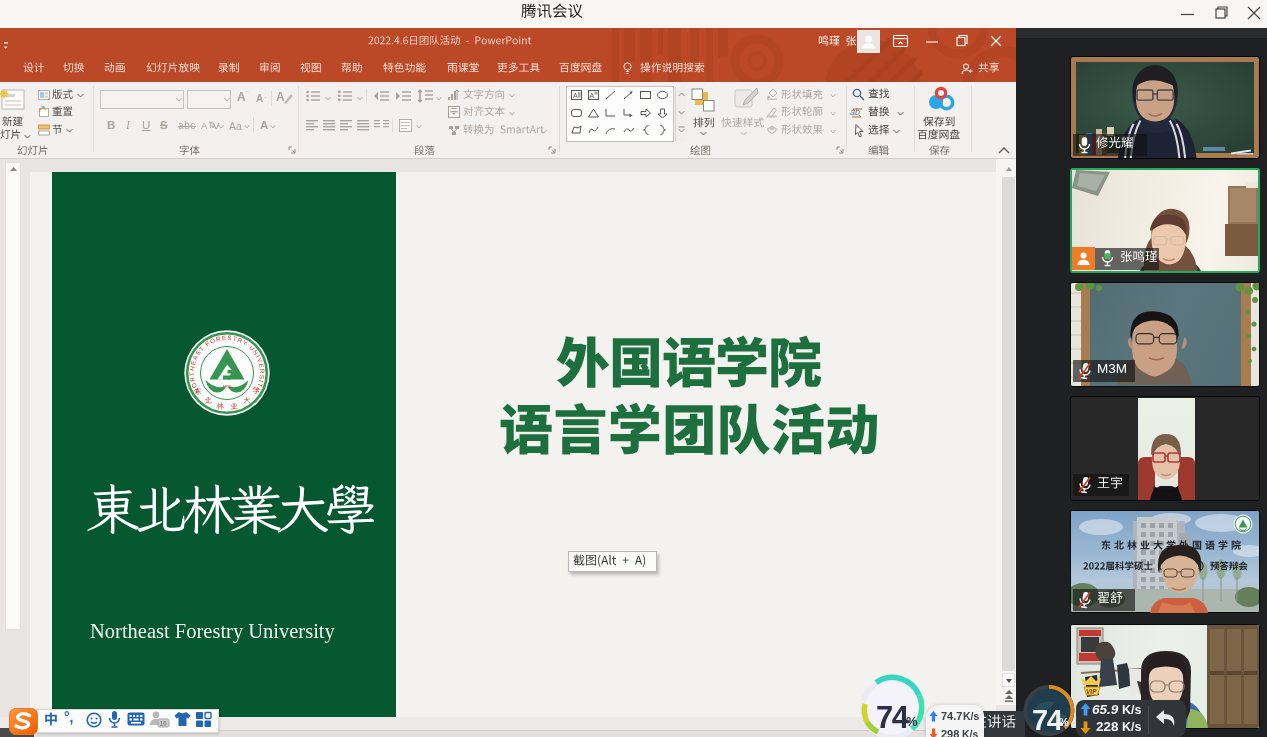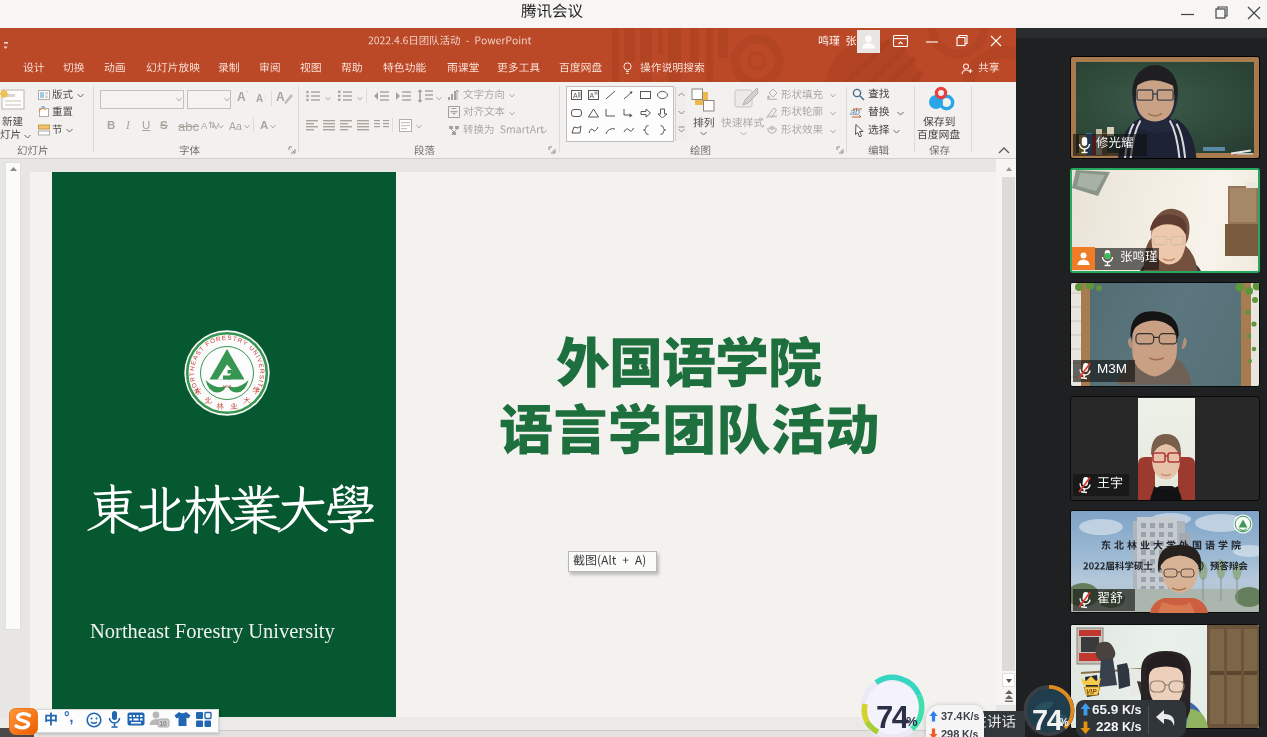--- a/index.html
+++ b/index.html
@@ -346,21 +346,21 @@
 <div style="position:absolute;left:264px;top:95px;font-family:'Liberation Sans',sans-serif;font-size:8px;color:#aba49d;font-weight:normal;line-height:9px;white-space:nowrap;">ˋ</div>
 <div style="position:absolute;left:271px;top:91px;width:1px;height:15px;background:#dddad7;"></div>
 <div style="position:absolute;left:276px;top:90px;font-family:'Liberation Sans',sans-serif;font-size:12px;color:#aba49d;font-weight:bold;line-height:14px;white-space:nowrap;">A</div>
 <svg style="position:absolute;left:284px;top:93px" width="9" height="11" viewBox="0 0 9 11">
     <path d="M0 10 L7 1 l2 2 -7 8 z" fill="#c0bbb5"></path>
   </svg>
 <div style="position:absolute;left:107px;top:119px;font-family:'Liberation Sans',sans-serif;font-size:11.5px;color:#aba49d;font-weight:bold;line-height:13px;white-space:nowrap;">B</div>
 <div style="position:absolute;left:126px;top:119px;font-family:'Liberation Serif',serif;font-size:11.5px;color:#aba49d;font-weight:normal;line-height:13px;white-space:nowrap;"><i>I</i></div>
 <div style="position:absolute;left:142px;top:119px;font-family:'Liberation Sans',sans-serif;font-size:11.5px;color:#aba49d;font-weight:normal;line-height:13px;white-space:nowrap;"><u>U</u></div>
 <div style="position:absolute;left:160px;top:119px;font-family:'Liberation Sans',sans-serif;font-size:11.5px;color:#aba49d;font-weight:bold;line-height:13px;white-space:nowrap;"><s>S</s></div>
-<div style="position:absolute;left:178px;top:122px;font-family:Liberation Sans, sans-serif;font-size:13px;color:#aba49d;font-weight:normal;line-height:10px;white-space:nowrap;"><s>abc</s></div>
+<div style="position:absolute;left:178px;top:122px;font-family:Liberation Mono, monospace;font-size:10px;color:#aba49d;font-weight:normal;line-height:10px;white-space:nowrap;"><s>abc</s></div>
 <div style="position:absolute;left:201px;top:120px;font-family:'Liberation Sans',sans-serif;font-size:9.5px;color:#aba49d;font-weight:normal;line-height:11px;white-space:nowrap;">A</div>
 <div style="position:absolute;left:208px;top:120px;font-family:'Liberation Sans',sans-serif;font-size:9px;color:#aba49d;font-weight:normal;line-height:10px;white-space:nowrap;">⇅</div>
 <div style="position:absolute;left:213px;top:120px;font-family:'Liberation Sans',sans-serif;font-size:9.5px;color:#aba49d;font-weight:normal;line-height:11px;white-space:nowrap;">V</div>
 <svg style="position:absolute;left:218px;top:124px" width="6" height="5" viewBox="0 0 6 5">
     <path d="M0.5 1 l2.5 3 2.5-3" stroke="#b3aea8" fill="none"></path>
   </svg>
 <div style="position:absolute;left:229px;top:120px;font-family:'Liberation Sans',sans-serif;font-size:10.5px;color:#aba49d;font-weight:normal;line-height:12px;white-space:nowrap;">Aa</div>
 <svg style="position:absolute;left:244px;top:124px" width="6" height="5" viewBox="0 0 6 5">
     <path d="M0.5 1 l2.5 3 2.5-3" stroke="#b3aea8" fill="none"></path>
   </svg>
@@ -1301,21 +1301,21 @@
       <path d="M9 48 A29 29 0 0 1 7 30" stroke="#d4d22c"></path>
       <path d="M20 58 A29 29 0 0 1 9 48" stroke="#a5cf35"></path>
     </g>
   </svg>
 <div style="position:absolute;left:876px;top:700px;font-family:'Liberation Sans',sans-serif;font-size:31px;color:#2b3047;font-weight:bold;line-height:36px;white-space:nowrap;letter-spacing:-1.5px;">74</div>
 <div style="position:absolute;left:906px;top:714px;font-family:'Liberation Sans',sans-serif;font-size:13px;color:#2b3047;font-weight:bold;line-height:15px;white-space:nowrap;">%</div>
 <div style="position:absolute;left:926px;top:705px;width:58px;height:32px;background:#f5f5f5;border-radius:14px 10px 0 0;box-shadow:0 0 4px rgba(0,0,0,0.2);"></div>
 <svg style="position:absolute;left:929px;top:711px" width="9" height="11" viewBox="0 0 10 12">
     <path d="M5 0 L9.5 5.5 H6.8 V11.5 H3.2 V5.5 H0.5 z" fill="#2f7ef0"></path>
   </svg>
-<div style="position:absolute;left:941px;top:710px;font-family:'Liberation Sans',sans-serif;font-size:11px;color:#3c4048;font-weight:bold;line-height:13px;white-space:nowrap;">37.4</div>
+<div style="position:absolute;left:941px;top:710px;font-family:'Liberation Sans',sans-serif;font-size:11px;color:#3c4048;font-weight:bold;line-height:13px;white-space:nowrap;">74.7</div>
 <div style="position:absolute;left:963px;top:710px;font-family:'Liberation Sans',sans-serif;font-size:10.5px;color:#3c4048;font-weight:bold;line-height:12px;white-space:nowrap;">K/s</div>
 <svg style="position:absolute;left:929px;top:728px" width="9" height="11" viewBox="0 0 10 12">
     <path d="M5 12 L9.5 6.5 H6.8 V0.5 H3.2 V6.5 H0.5 z" fill="#f05a28"></path>
   </svg>
 <div style="position:absolute;left:941px;top:728px;font-family:'Liberation Sans',sans-serif;font-size:11px;color:#3c4048;font-weight:bold;line-height:13px;white-space:nowrap;">298</div>
 <div style="position:absolute;left:962px;top:728px;font-family:'Liberation Sans',sans-serif;font-size:10.5px;color:#3c4048;font-weight:bold;line-height:12px;white-space:nowrap;">K/s</div>
 <svg style="position:absolute;left:1017px;top:684px" width="64" height="53" viewBox="0 0 64 64">
     <circle cx="32" cy="32" r="28" fill="#1f3d4d"></circle>
     <g fill="#28505c">
       <path d="M14 30 q10-12 24-8 q-6 14-24 8z"></path>
@@ -1325,21 +1325,21 @@
       <circle cx="32" cy="32" r="28.5" stroke="#3a3f45"></circle>
       <path d="M32 3.5 A28.5 28.5 0 0 1 51 53" stroke="#e08a1e"></path>
     </g>
   </svg>
 <div style="position:absolute;left:1032px;top:704px;font-family:'Liberation Sans',sans-serif;font-size:29px;color:#f2f2f2;font-weight:bold;line-height:33px;white-space:nowrap;letter-spacing:-1.5px;">74</div>
 <div style="position:absolute;left:1059px;top:716px;font-family:'Liberation Sans',sans-serif;font-size:11px;color:#f2f2f2;font-weight:bold;line-height:13px;white-space:nowrap;">%</div>
 <div style="position:absolute;left:1076px;top:700px;width:110px;height:37px;background:#30353a;border-radius:8px;"></div>
 <svg style="position:absolute;left:1080px;top:703px" width="11" height="13" viewBox="0 0 11 13">
     <path d="M5.5 0 L10.5 6 H7.4 V12.5 H3.6 V6 H0.5 z" fill="#3d9bf0"></path>
   </svg>
-<div style="position:absolute;left:1092px;top:702px;font-family:'Liberation Sans',sans-serif;font-size:13.5px;color:#f2f3f5;font-weight:bold;line-height:16px;white-space:nowrap;">65.9</div>
+<div style="position:absolute;left:1092px;top:702px;font-family:'Liberation Sans',sans-serif;font-size:13.5px;color:#f2f3f5;font-weight:bold;line-height:16px;white-space:nowrap;font-style:italic;">65.9</div>
 <div style="position:absolute;left:1122px;top:703px;font-family:'Liberation Sans',sans-serif;font-size:12.5px;color:#f2f3f5;font-weight:bold;line-height:14px;white-space:nowrap;">K/s</div>
 <svg style="position:absolute;left:1080px;top:721px" width="11" height="13" viewBox="0 0 11 13">
     <path d="M5.5 13 L10.5 7 H7.4 V0.5 H3.6 V7 H0.5 z" fill="#e8920c"></path>
   </svg>
 <div style="position:absolute;left:1096px;top:719px;font-family:'Liberation Sans',sans-serif;font-size:13.5px;color:#f2f3f5;font-weight:bold;line-height:16px;white-space:nowrap;">228</div>
 <div style="position:absolute;left:1122px;top:720px;font-family:'Liberation Sans',sans-serif;font-size:12.5px;color:#f2f3f5;font-weight:bold;line-height:14px;white-space:nowrap;">K/s</div>
 <div style="position:absolute;left:1148px;top:706px;width:1px;height:28px;background:#4a4f54;"></div>
 <svg style="position:absolute;left:1154px;top:708px" width="24" height="22" viewBox="0 0 24 22">
     <path d="M10 2 L2 9 l8 7 V11 q8-1 10 7 q2-12-10-12 z" fill="#e8eaec"></path>
   </svg>

